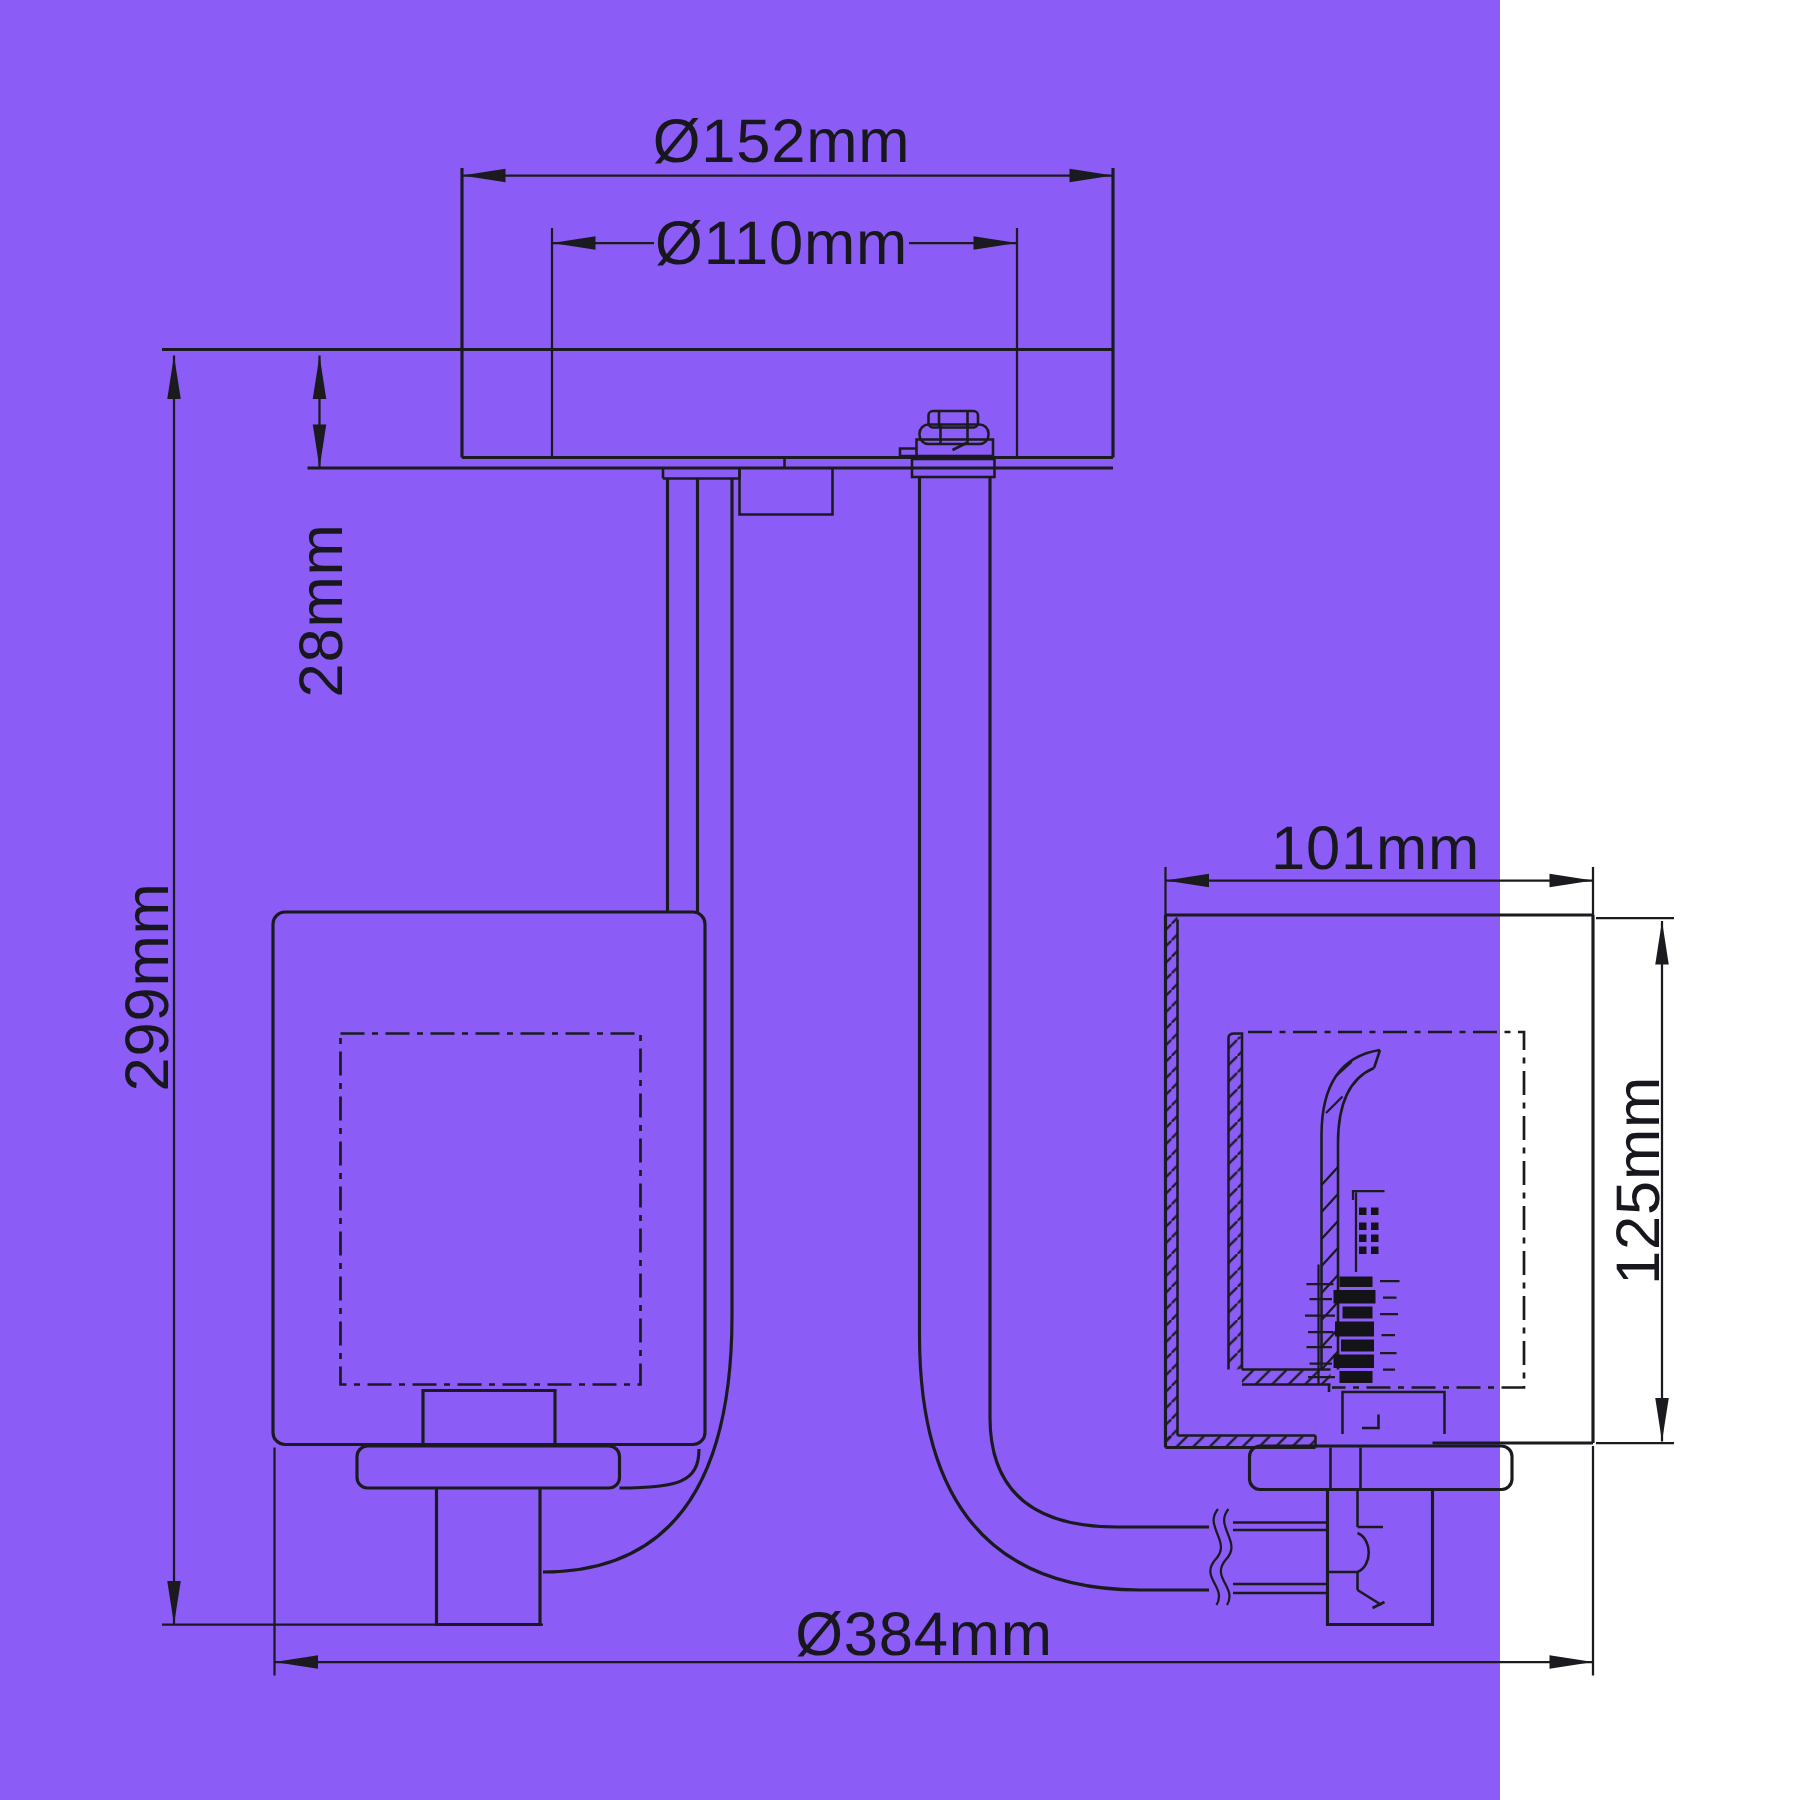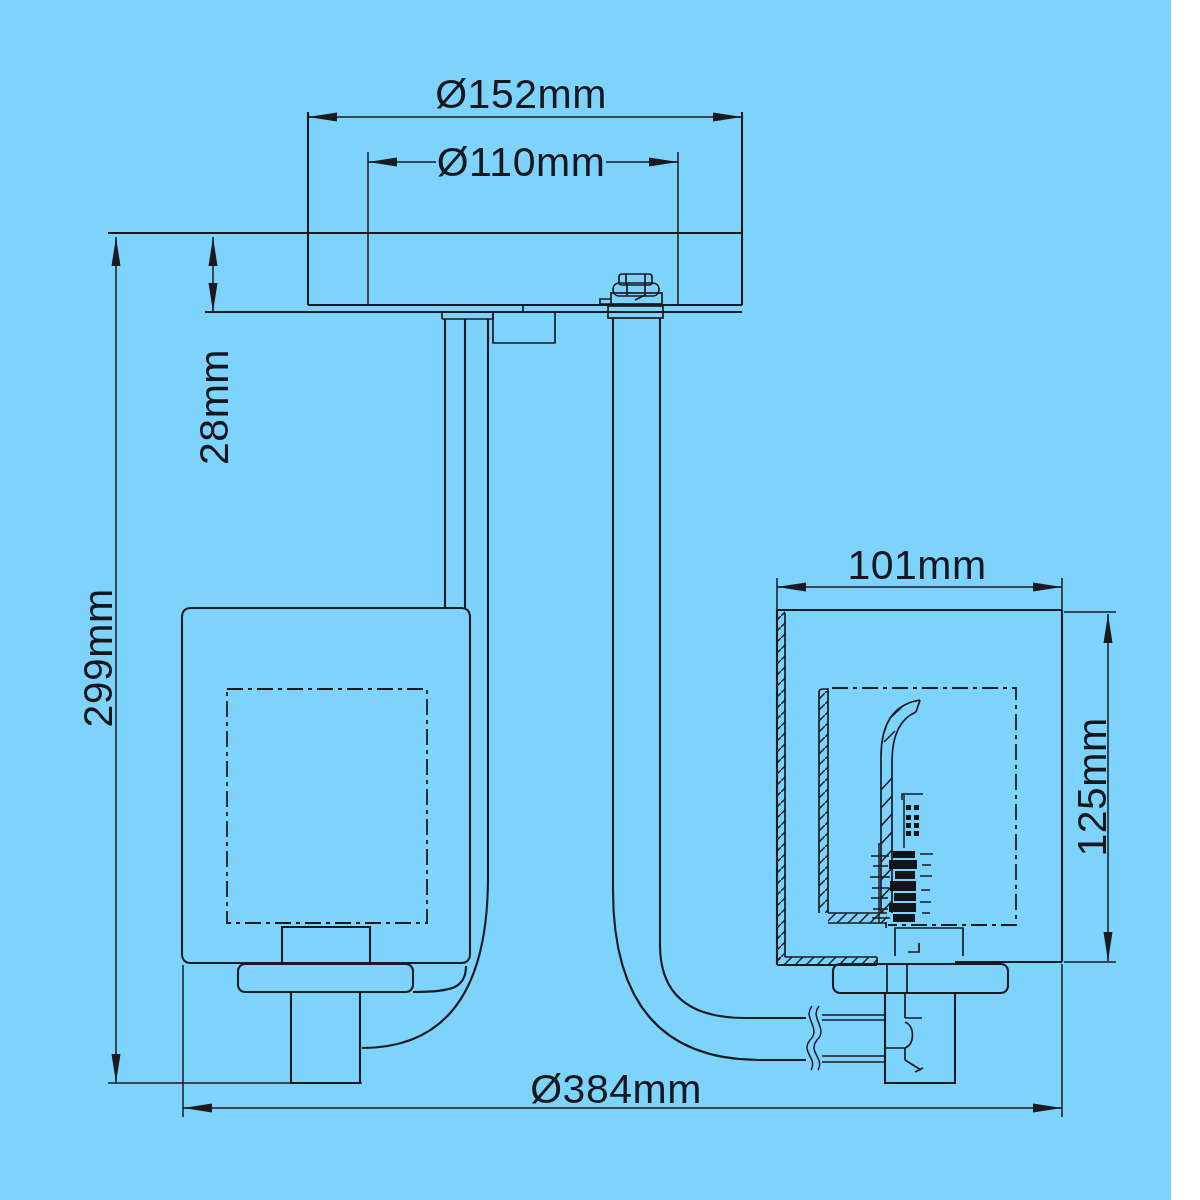--- a/index.html
+++ b/index.html
@@ -6,23 +6,23 @@
     margin: 0;
     padding: 0;
     background: #ffffff;
     width: 1200px;
     height: 1200px;
     overflow: hidden;
     font-family: "Liberation Sans", sans-serif;
   }
   .stage {
     position: relative;
-    width: 1171px;
+    width: 1000px;
     height: 1200px;
-    background: #7dd3fc;
+    background: #8b5cf6;
   }
   svg text {
     font-family: "Liberation Sans", "DejaVu Sans", sans-serif;
     font-size: 41px;
     fill: #17171d;
     letter-spacing: 0.5px;
   }
   .obj  { stroke: #1b1b1f; stroke-width: 2.1; fill: none; stroke-linecap: butt; }
   .obj2 { stroke: #1b1b1f; stroke-width: 1.7; fill: none; }
   .thin { stroke: #1b1b1f; stroke-width: 1.5; fill: none; }

